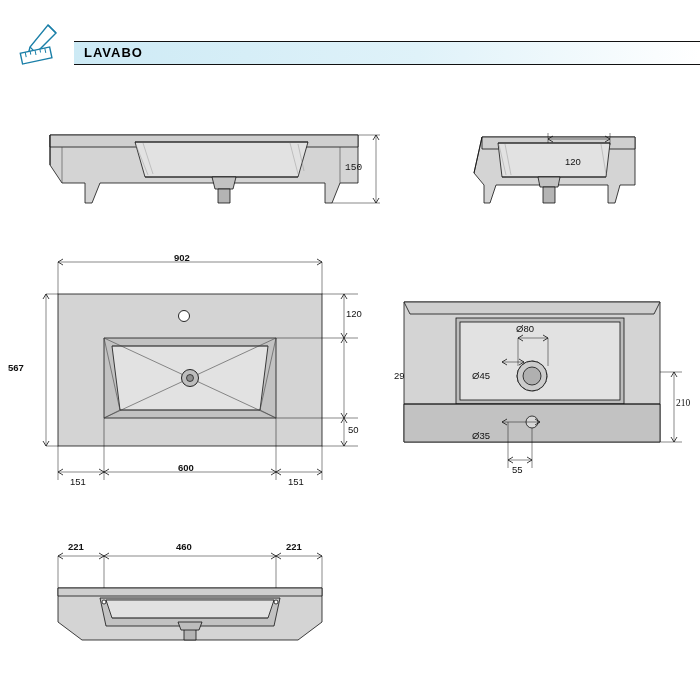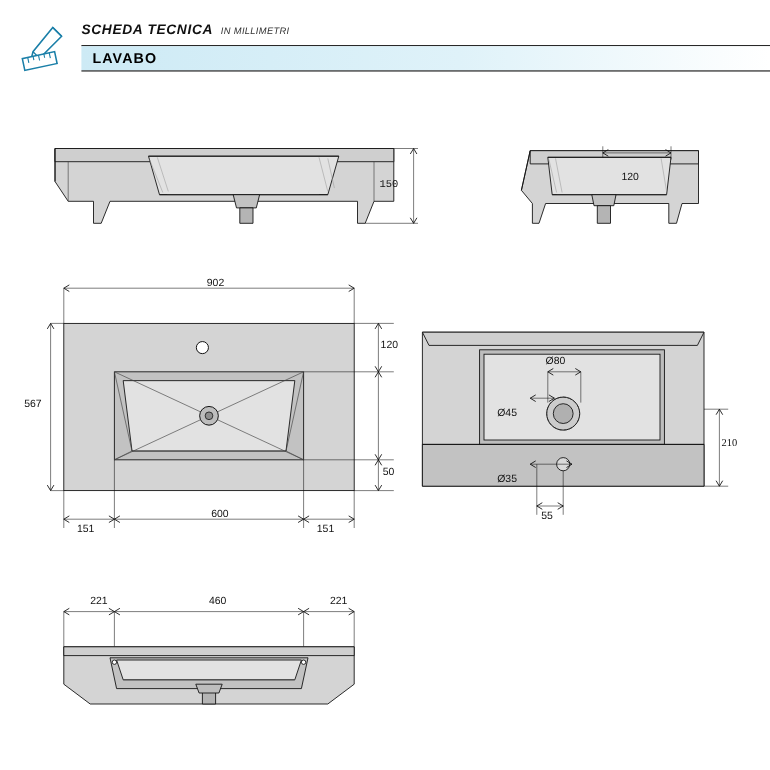--- a/index.html
+++ b/index.html
@@ -80,21 +80,21 @@
     border-top: 1px solid #111;
   }
 
   
   .dim-txt {
     position: absolute;
     font-size: 9.5px;
     color: #111;
     white-space: nowrap;
   }
-  .dim-txt.bold { font-weight: normal; margin-left: 14px; }
+  .dim-txt.bold { font-weight: bold; }
 
   svg { display: block; }
   .ln   { stroke: #111; stroke-width: 0.8; fill: none; }
   .ln-thin { stroke: #444; stroke-width: 0.6; fill: none; }
   .ext  { stroke: #111; stroke-width: 0.5; fill: none; }
   .hid  { stroke: #333; stroke-width: 0.6; fill: none; stroke-dasharray: 3 2; }
   .fillA { fill: #d4d4d4; stroke: #111; stroke-width: 0.8; }
   .fillB { fill: #c2c2c2; stroke: #111; stroke-width: 0.8; }
   .fillC { fill: #cfcfcf; stroke: #111; stroke-width: 0.8; }
   .fillD { fill: #bdbdbd; stroke: #111; stroke-width: 0.8; }
@@ -120,24 +120,20 @@
         <g stroke="#1a7fa8" stroke-width="1" transform="rotate(-12 18 33)">
           <line x1="8" y1="28" x2="8" y2="33"></line>
           <line x1="13" y1="28" x2="13" y2="31.5"></line>
           <line x1="18" y1="28" x2="18" y2="33"></line>
           <line x1="23" y1="28" x2="23" y2="31.5"></line>
           <line x1="28" y1="28" x2="28" y2="33"></line>
         </g>
       </svg>
     </div>
 
-    <div class="title-line">
-      <span class="title-main">SCHEDA TECNICA</span>
-      <span class="title-sub">IN MILLIMETRI</span>
-    </div>
     <div class="title-rule"></div>
     <div class="subtitle-band"></div>
     <div class="subtitle-text">LAVABO</div>
     <div class="header-bottom-rule"></div>
   </div>
 
   <div style="position:absolute; left:40px; top:125px; width:340px; height:100px;font-family:Liberation Mono, monospace;">
     <svg width="340" height="100" viewBox="0 0 340 100">
 
       <path class="fillA" d="M10 10 L295 10 L318 10 L318 58 L300 58 L292 78 L285 78 L285 58 L60 58 L52 78 L45 78 L45 58 L22 58 L10 40 Z"></path>
@@ -267,21 +263,21 @@
     <span class="dim-txt bold" style="left:138px; top:2px;">902</span>
     <span class="dim-txt bold" style="left:-28px; top:112px;">567</span>
     <span class="dim-txt" style="left:310px; top:58px;">120</span>
     <span class="dim-txt" style="left:310px; top:120px;margin-left:48px;">291</span>
     <span class="dim-txt" style="left:312px; top:174px;">50</span>
     <span class="dim-txt" style="left:34px; top:226px;">151</span>
     <span class="dim-txt bold" style="left:142px; top:212px;">600</span>
     <span class="dim-txt" style="left:252px; top:226px;">151</span>
   </div>
 
-  <div style="position:absolute; left:378px; top:290px; width:290px; height:200px;">
+  <div style="position:absolute; left:398px; top:290px; width:290px; height:200px;">
     <svg width="290" height="200" viewBox="0 0 290 200">
 
       <path class="fillA" d="M6 12 L262 12 L262 152 L6 152 Z"></path>
       <path class="fillC" d="M6 12 L262 12 L256 24 L12 24 Z"></path>
 
       <rect class="fillD" x="58" y="28" width="168" height="86"></rect>
       <rect class="fillE" x="62" y="32" width="160" height="78"></rect>
 
       <path class="fillB" d="M6 114 L262 114 L262 152 L6 152 Z"></path>
       <path class="ln" d="M6 114 L262 114"></path>

